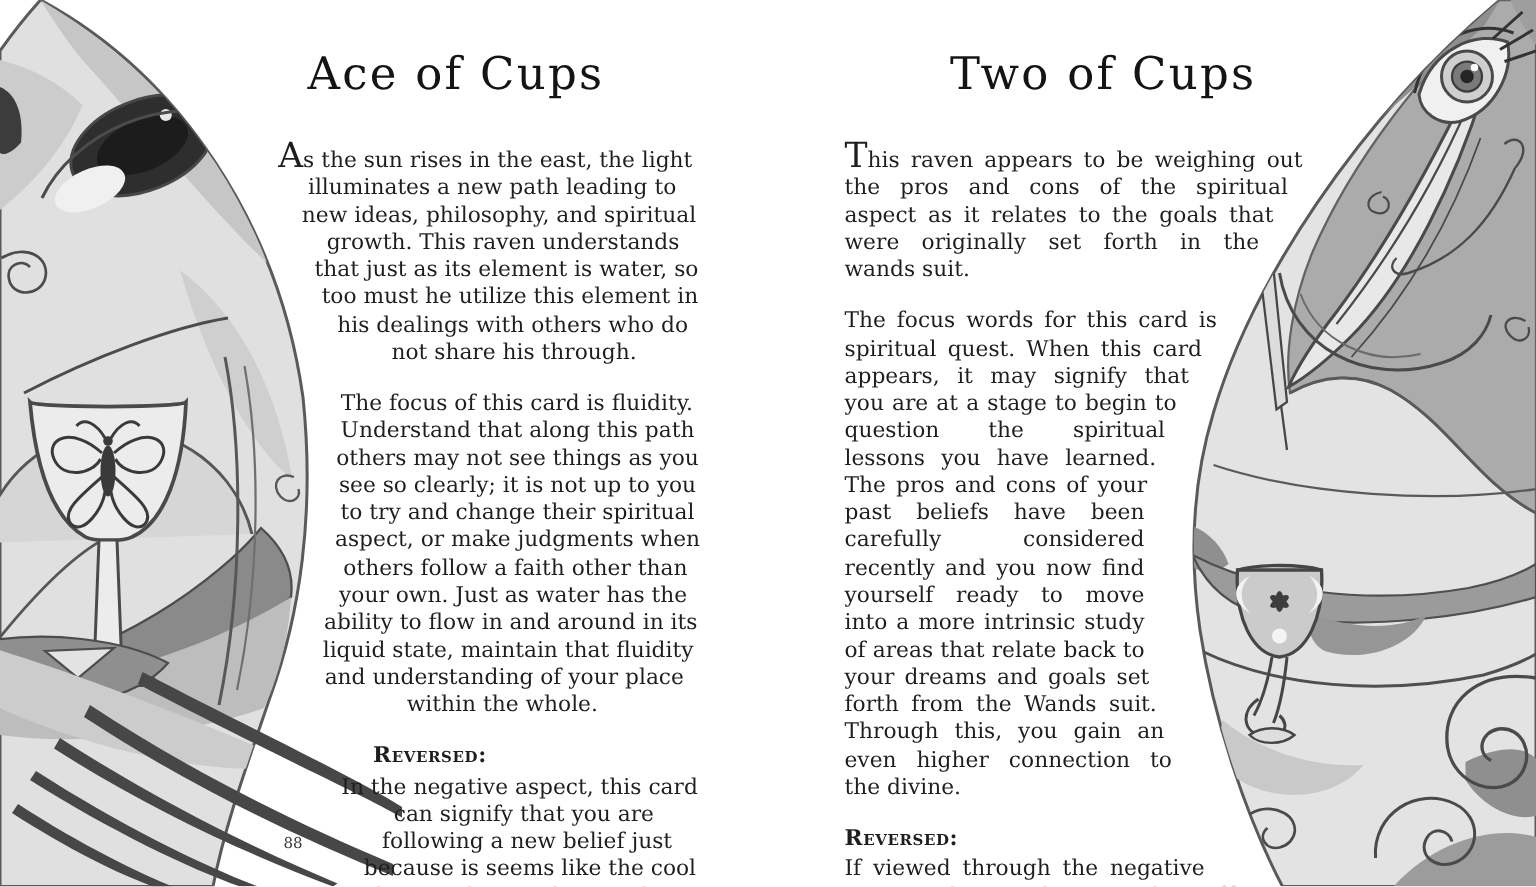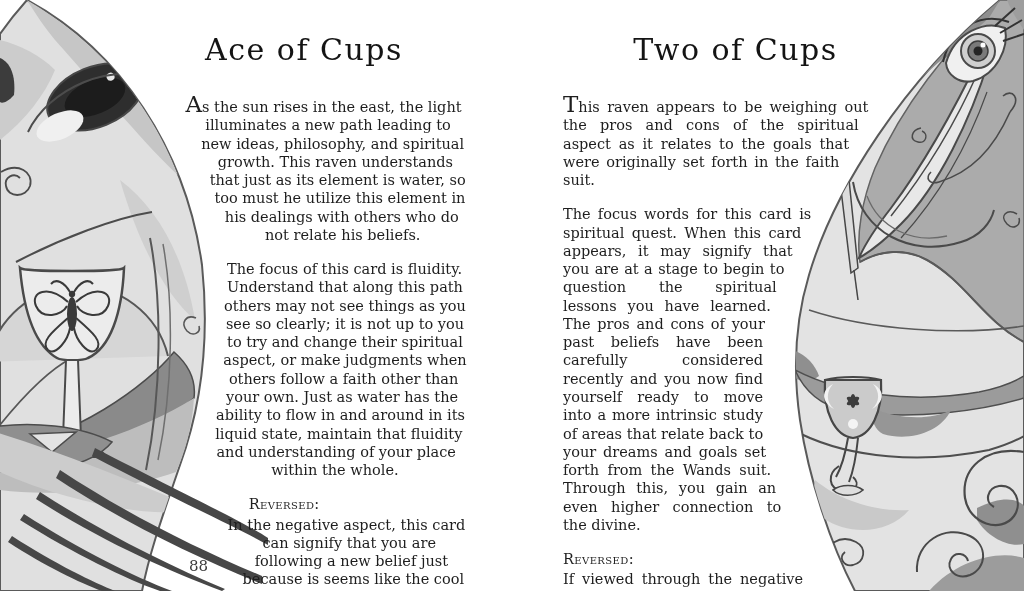--- a/index.html
+++ b/index.html
@@ -24,27 +24,27 @@
     shape-margin:20px;
   }
   .title{
     font-size:30px;font-weight:normal;letter-spacing:1.5px;text-align:center;
     margin:10px 0 26px;color:#141414;
   }
   .page p{font-size:14.5px;line-height:1.26;margin:0 0 16px;}
   .page-left p{text-align:center;}
   .page-right p{text-align:justify;}
   .rev-head{
-    font-weight:normal;font-variant:small-caps;letter-spacing:.4px;
+    font-weight:bold;font-variant:small-caps;letter-spacing:.4px;
     margin:16px 0 2px !important;
   }
   .page-left .rev-head{text-align:left;text-indent:30px;}
   .page-right .rev-head{text-align:left;}
   .dc{font-size:23px;line-height:1;}
-  .pagenum{position:absolute;font-size:15px;color:#3a3a3a;}
+  .pagenum{position:absolute;font-size:10px;color:#3a3a3a;}
   .pagenum-left{left:189px;top:557px;}
   .pagenum-right{left:813px;top:554px;margin-top:36px;}
 </style>
 </head>
 <body>
 
 <div class="spread">
 
   <svg class="illus illus-left" width="280" height="591" viewBox="0 0 280 591" aria-hidden="true">
     <defs>
@@ -183,30 +183,30 @@
         <path d="M79,438 C77,458 74,472 70,482" fill="none" stroke="#464646" stroke-width="2"></path>
         <path d="M60,466 C48,474 49,488 63,491 C76,494 82,484 74,477" fill="none" stroke="#464646" stroke-width="2"></path>
         <path d="M54,490 C62,484 76,484 84,490 C76,497 61,497 54,490 Z" fill="#dedede" stroke="#464646" stroke-width="1.6"></path>
       </g>
     </g>
   </svg>
 
   <div class="page page-left">
     <div class="shape-left"></div>
     <h1 class="title">Ace of Cups</h1>
-    <p><span class="dc">A</span><span>s the sun rises in the east, the light illuminates a new path leading to new ideas, philosophy, and spiritual growth. This raven understands that just as its element is water, so too must he utilize this element in his dealings with others who do not relate his beliefs.</span></p>
+    <p><span class="dc">A</span><span>s the sun rises in the east, the light illuminates a new path leading to new ideas, philosophy, and spiritual growth. This raven understands that just as its element is water, so too must he utilize this element in his dealings with others who do not share his through.</span></p>
     <p>The focus of this card is fluidity. Understand that along this path others may not see things as you see so clearly; it is not up to you to try and change their spiritual aspect, or make judgments when others follow a faith other than your own. Just as water has the ability to flow in and around in its liquid state, maintain that fluidity and understanding of your place within the whole.</p>
     <p class="rev-head">Reversed:</p>
     <p>In the negative aspect, this card can signify that you are following a new belief just because is seems like the cool thing to do, not that you have full faith in such endeavors. It is alright not to follow the crowd, but reassess why you are doing as you are doing. Is this really you?</p>
   </div>
 
   <div class="page page-right">
     <div class="shape-right"></div>
     <h1 class="title">Two of Cups</h1>
-    <p><span class="dc">T</span><span>his raven appears to be weighing out the pros and cons of the spiritual aspect as it relates to the goals that were originally set forth in the faith suit.</span></p>
+    <p><span class="dc">T</span><span>his raven appears to be weighing out the pros and cons of the spiritual aspect as it relates to the goals that were originally set forth in the wands suit.</span></p>
     <p>The focus words for this card is spiritual quest. When this card appears, it may signify that you are at a stage to begin to question the spiritual lessons you have learned. The pros and cons of your past beliefs have been carefully considered recently and you now find yourself ready to move into a more intrinsic study of areas that relate back to your dreams and goals set forth from the Wands suit. Through this, you gain an even higher connection to the divine.</p>
     <p class="rev-head">Reversed:</p>
     <p>If viewed through the negative aspect, this card can indicate that you are letting go of faith – faith in brighter days and better times, faith in love and in the magic that exists in every day. Your cups have emptied out; time to do some soul searching and rediscover who you are.</p>
   </div>
 
   <div class="pagenum pagenum-left">88</div>
   <div class="pagenum pagenum-right">89</div>
 
 </div>
 

